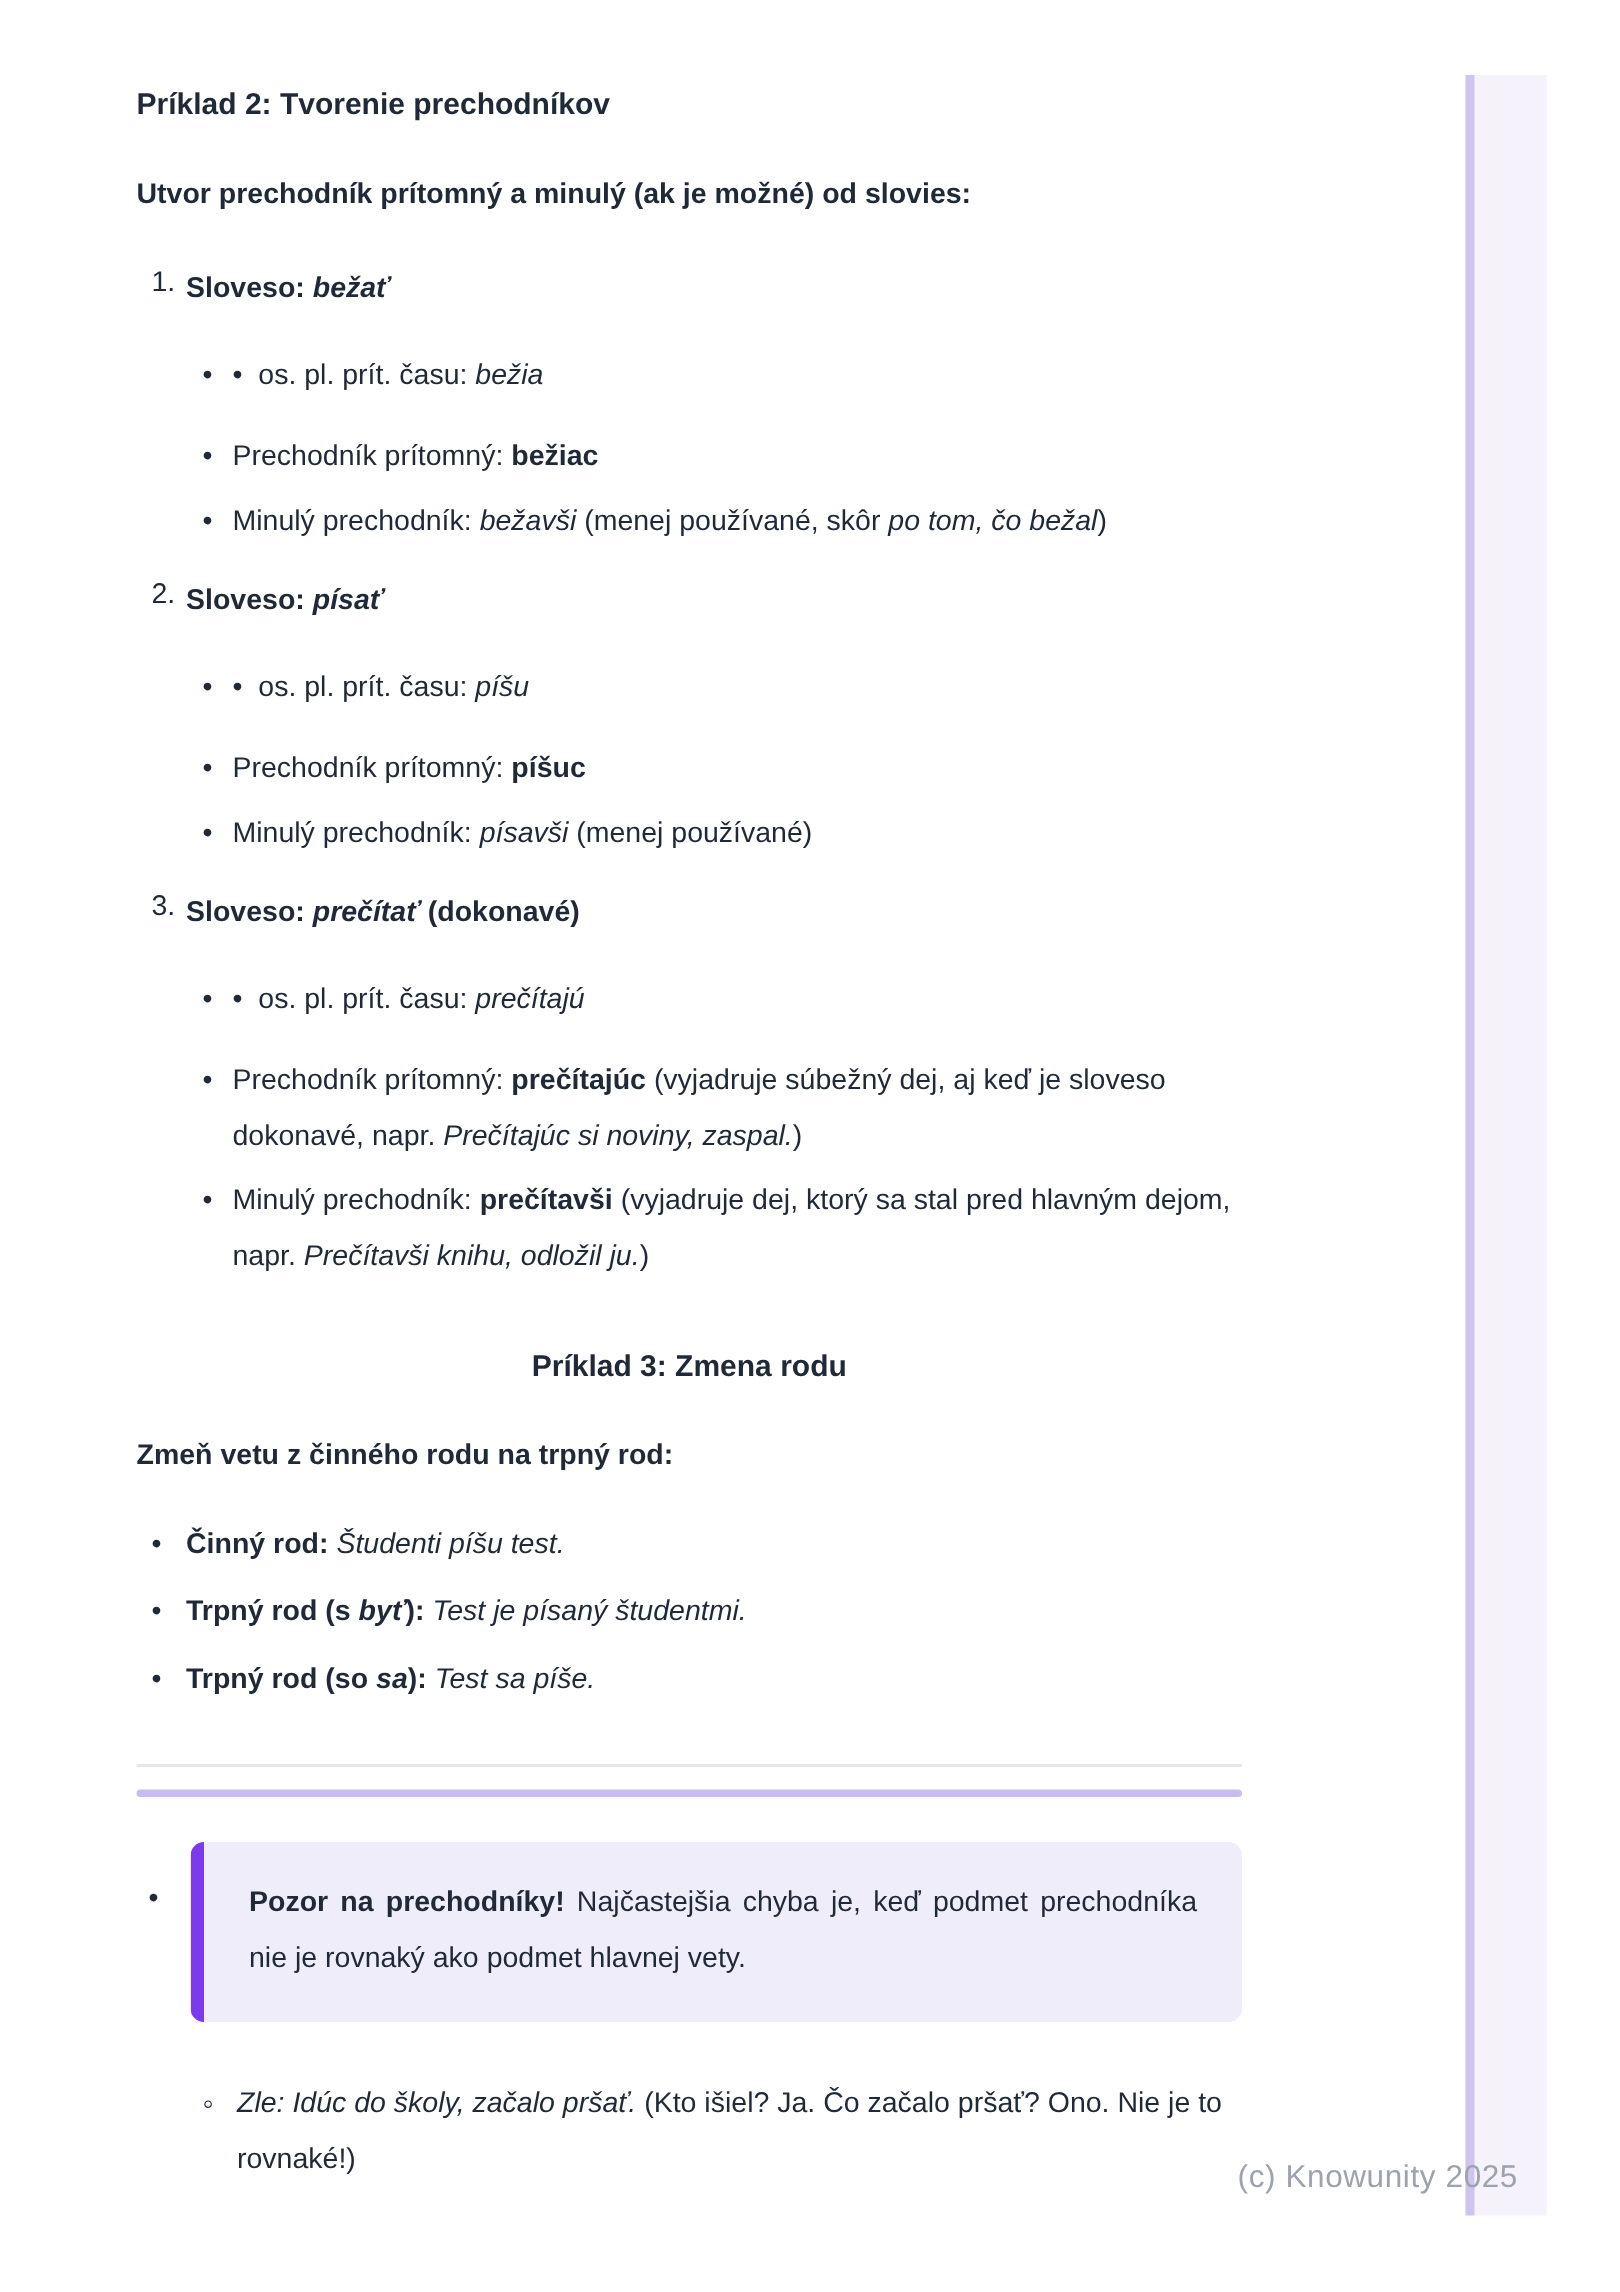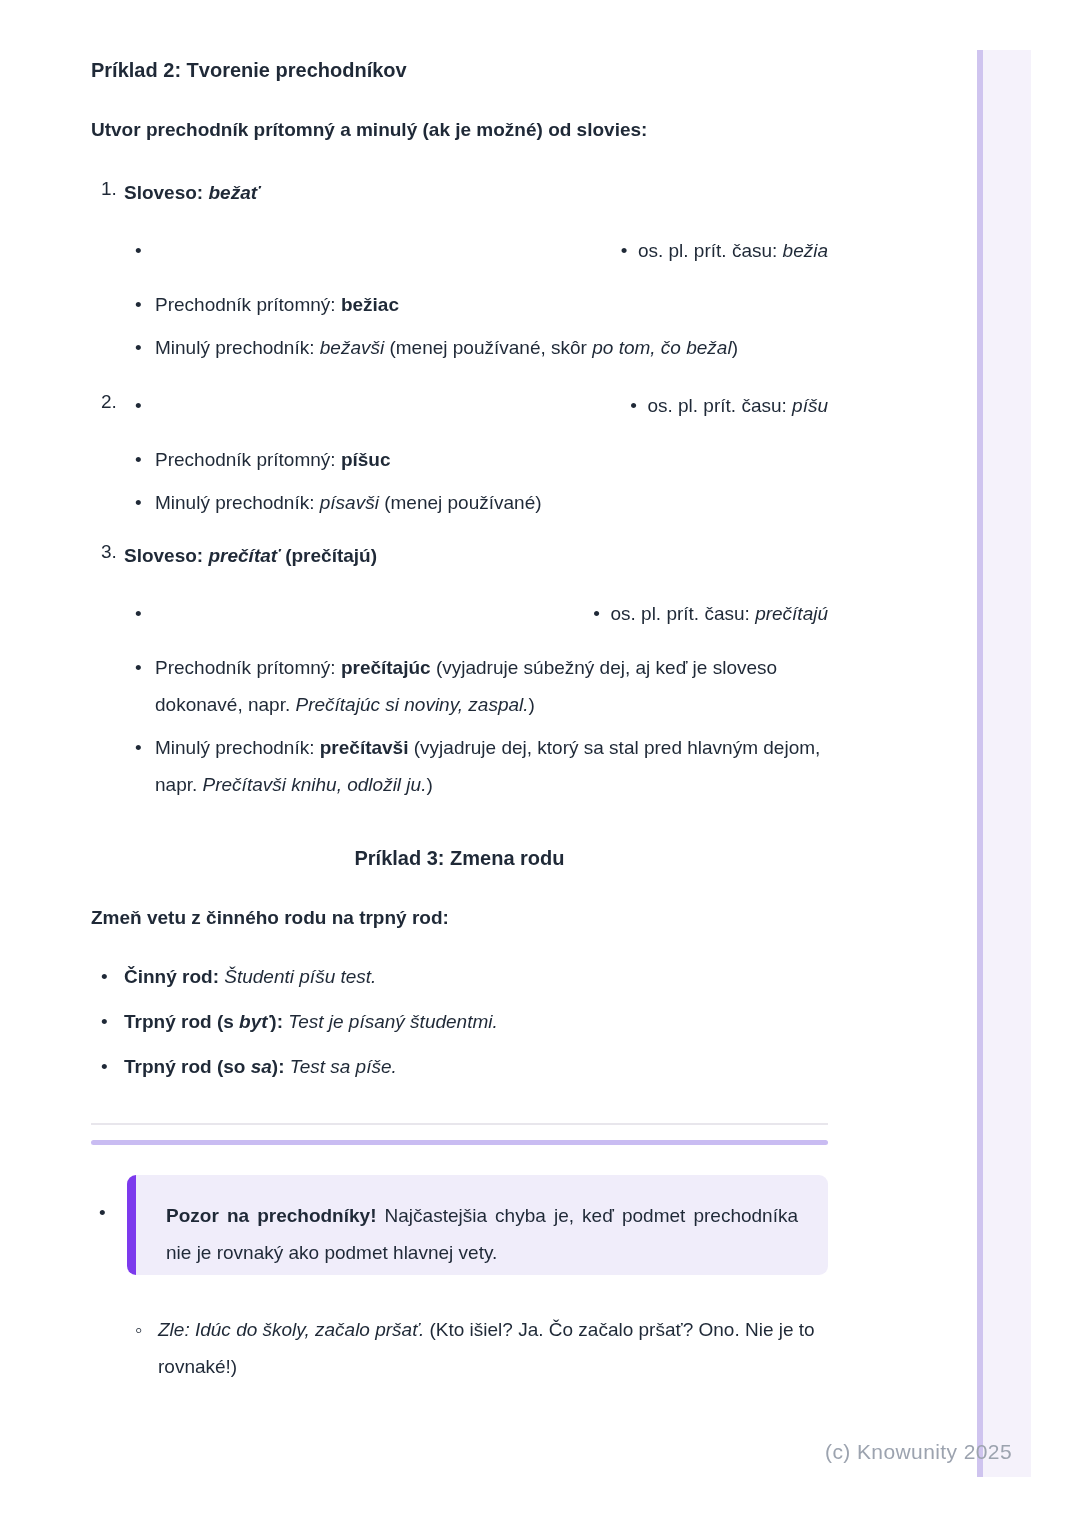--- a/index.html
+++ b/index.html
@@ -47,21 +47,21 @@
   
   ol.verb-list{list-style:none;margin:0 0 6px;}
   ol.verb-list>li{position:relative;padding-left:33px;margin-bottom:16px;}
   ol.verb-list>li>.num{position:absolute;left:10px;top:0;font-weight:400;}
   ol.verb-list .li-title{display:block;line-height:37px;}
 
   
   ul.inner{list-style:none;margin-top:21px;}
   ul.inner>li{position:relative;padding-left:31px;line-height:37px;margin-bottom:6px;}
   ul.inner>li::before{content:"\2022";position:absolute;left:11px;top:0;}
-  ul.inner>li.gap{margin-bottom:17px;text-align:right;}
+  ul.inner>li.gap{margin-bottom:17px;}
 
   
   ul.rod-list{list-style:none;margin-top:28px;}
   ul.rod-list>li{position:relative;padding-left:33px;line-height:29px;margin-bottom:16px;}
   ul.rod-list>li::before{content:"\2022";position:absolute;left:10px;top:0;}
 
   hr.divider{border:none;border-top:2px solid var(--divider);margin:42px 0 0;}
 
   h2.big-heading{
     color:var(--accent);font-size:35px;line-height:44px;font-weight:700;
@@ -70,21 +70,21 @@
   .heading-underline{height:5px;border-radius:3px;background:var(--accent-light);margin-top:15px;}
 
   
   ul.callout-list{list-style:none;margin-top:30px;}
   ul.callout-list>li{position:relative;padding-left:36px;}
   ul.callout-list>li::before{content:"\2022";position:absolute;left:8px;top:28px;line-height:19px;}
   .callout{
     background:var(--callout-bg);
     border-left:9px solid var(--callout-border);
     border-radius:9px;
-    padding:22px 30px 4px 30px;
+    padding:22px 30px 24px 30px;
   }
   .callout p{line-height:37px;text-align:justify;}
 
   
   ul.circle-list{list-style:none;margin-top:36px;}
   ul.circle-list>li{position:relative;padding-left:67px;line-height:37px;}
   ul.circle-list>li::before{content:"\25E6";position:absolute;left:44px;top:0;font-size:21px;}
 
   .watermark{
     position:absolute;top:1440px;right:68px;z-index:3;
@@ -109,29 +109,30 @@
         <span class="num">1.</span>
         <span class="li-title"><span class="seg-b">Sloveso: </span><span class="seg-bi">bežať</span></span>
         <ul class="inner">
           <li class="gap"><span>•&nbsp; os. pl. prít. času: </span><span class="seg-i">bežia</span></li>
           <li><span>Prechodník prítomný: </span><span class="seg-b">bežiac</span></li>
           <li><span>Minulý prechodník: </span><span class="seg-i">bežavši</span><span> (menej používané, skôr </span><span class="seg-i">po tom, čo bežal</span><span>)</span></li>
         </ul>
       </li>
       <li>
         <span class="num">2.</span>
+        <span class="li-title"><span class="seg-b">Sloveso: </span><span class="seg-bi">písať</span></span>
         <ul class="inner">
           <li class="gap"><span>•&nbsp; os. pl. prít. času: </span><span class="seg-i">píšu</span></li>
           <li><span>Prechodník prítomný: </span><span class="seg-b">píšuc</span></li>
           <li><span>Minulý prechodník: </span><span class="seg-i">písavši</span><span> (menej používané)</span></li>
         </ul>
       </li>
       <li>
         <span class="num">3.</span>
-        <span class="li-title"><span class="seg-b">Sloveso: </span><span class="seg-bi">prečítať</span><span class="seg-b"> (prečítajú)</span></span>
+        <span class="li-title"><span class="seg-b">Sloveso: </span><span class="seg-bi">prečítať</span><span class="seg-b"> (dokonavé)</span></span>
         <ul class="inner">
           <li class="gap"><span>•&nbsp; os. pl. prít. času: </span><span class="seg-i">prečítajú</span></li>
           <li><span>Prechodník prítomný: </span><span class="seg-b">prečítajúc</span><span> (vyjadruje súbežný dej, aj keď je sloveso dokonavé, napr. </span><span class="seg-i">Prečítajúc si noviny, zaspal.</span><span>)</span></li>
           <li><span>Minulý prechodník: </span><span class="seg-b">prečítavši</span><span> (vyjadruje dej, ktorý sa stal pred hlavným dejom, napr. </span><span class="seg-i">Prečítavši knihu, odložil ju.</span><span>)</span></li>
         </ul>
       </li>
     </ol>
 
     <h3 class="sub-heading mt">Príklad 3: Zmena rodu</h3>
 

